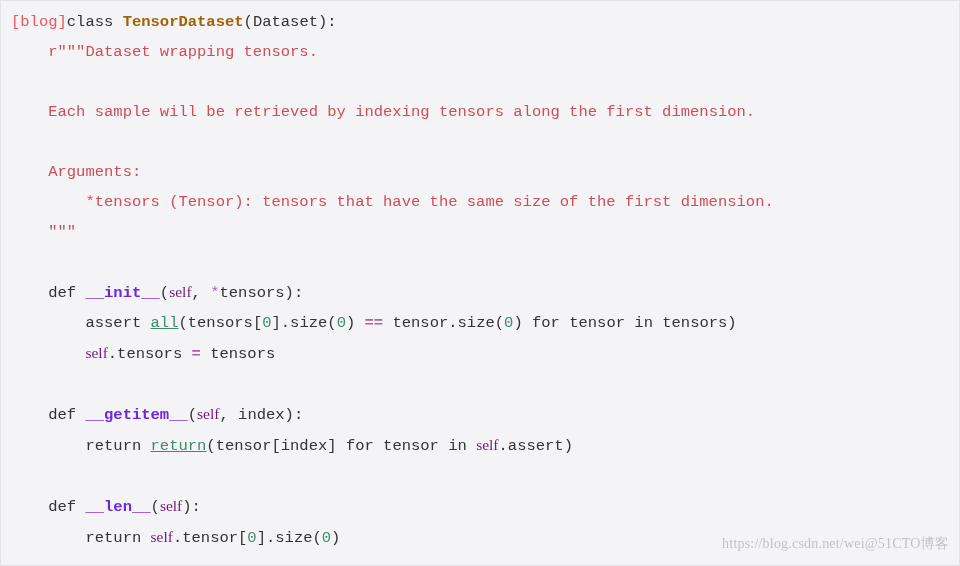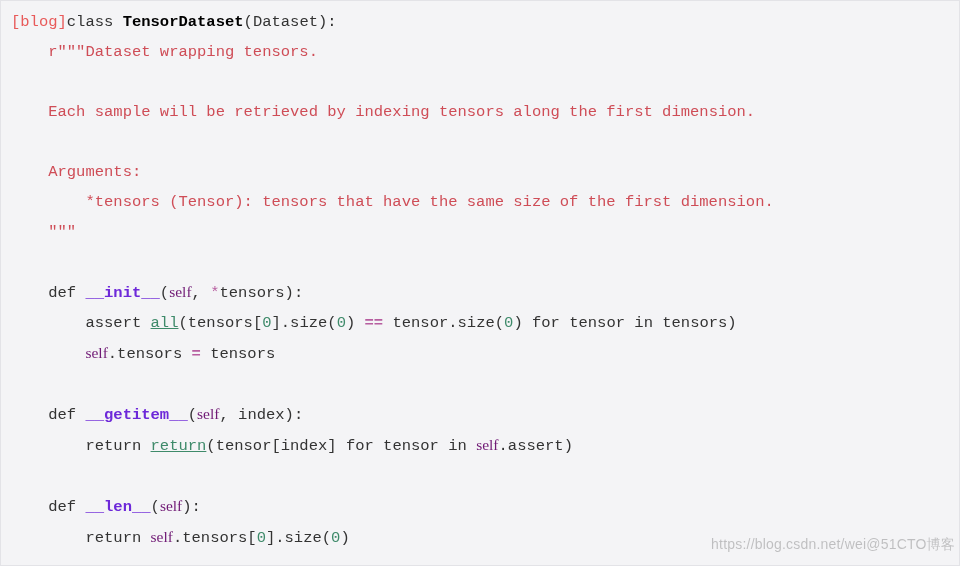--- a/index.html
+++ b/index.html
@@ -12,35 +12,35 @@
     line-height: 30px;
     padding: 6px 10px;
     border: 1px solid #e3e3e7;
     position: relative;
     overflow: hidden;
     color: #333;
   }
   pre { font-family: inherit; white-space: pre; }
   .link { color: #e85a5a; }
   .kw { color: #333; font-weight: normal; }
-  .cls { color: #000000; font-weight: bold; }
+  .cls { color: #a16207; font-weight: bold; }
   .fn { color: #6d28d9; font-weight: bold; }
   .builtin { color: #3e8a6a; text-decoration: underline; }
   .self { color: #701a75; font-family: Liberation Serif, serif; }
   .op { color: #b75ea0; }
   .op-b { color: #b75ea0; font-weight: bold; }
   .num { color: #3e8a6a; }
   .docstr { color: #cf4d57; }
   .paren { color: #333; }
   .watermark {
     position: absolute;
-    right: 4px;
+    right: 10px;
     bottom: 6px;
     color: rgba(0,0,0,0.22);
-    font-family: Liberation Sans, sans-serif;
+    font-family: Liberation Serif, serif;
     font-size: 14px;
     letter-spacing: 0.2px;
   }
 </style>
 </head>
 <body>
 
 <pre><span class="link">[blog]</span><span class="kw">class</span> <span class="cls">TensorDataset</span><span class="paren">(</span><span>Dataset</span><span class="paren">):</span>
     <span class="docstr">r"""</span><span class="docstr">Dataset wrapping tensors.</span>
 
@@ -51,17 +51,17 @@
     <span class="docstr">"""</span>
 
     <span class="kw">def</span> <span class="fn">__init__</span><span class="paren">(</span><span class="self">self</span><span class="paren">, </span><span class="op">*</span><span>tensors</span><span class="paren">):</span>
         <span class="kw">assert</span> <span class="builtin">all</span><span class="paren">(</span><span>tensors[</span><span class="num">0</span><span>].size(</span><span class="num">0</span><span class="paren">) </span><span class="op-b">==</span><span> tensor.size(</span><span class="num">0</span><span class="paren">) </span><span class="kw">for</span><span> tensor </span><span class="kw">in</span><span> tensors)</span>
         <span class="self">self</span><span>.tensors </span><span class="op-b">=</span><span> tensors</span>
 
     <span class="kw">def</span> <span class="fn">__getitem__</span><span class="paren">(</span><span class="self">self</span><span class="paren">, </span><span>index</span><span class="paren">):</span>
         <span class="kw">return</span> <span class="builtin">return</span><span>(tensor[index] </span><span class="kw">for</span><span> tensor </span><span class="kw">in</span> <span class="self">self</span><span>.assert)</span>
 
     <span class="kw">def</span> <span class="fn">__len__</span><span class="paren">(</span><span class="self">self</span><span class="paren">):</span>
-        <span class="kw">return</span> <span class="self">self</span><span>.tensors[</span><span class="num">0</span><span>].size(</span><span class="num">0</span><span>)</span></pre>
+        <span class="kw">return</span> <span class="self">self</span><span>.tensor[</span><span class="num">0</span><span>].size(</span><span class="num">0</span><span>)</span></pre>
 
 <div class="watermark">
   <span>https://blog.csdn.net/wei</span><span>@51CTO博客</span>
 </div>
 
 </body></html>

